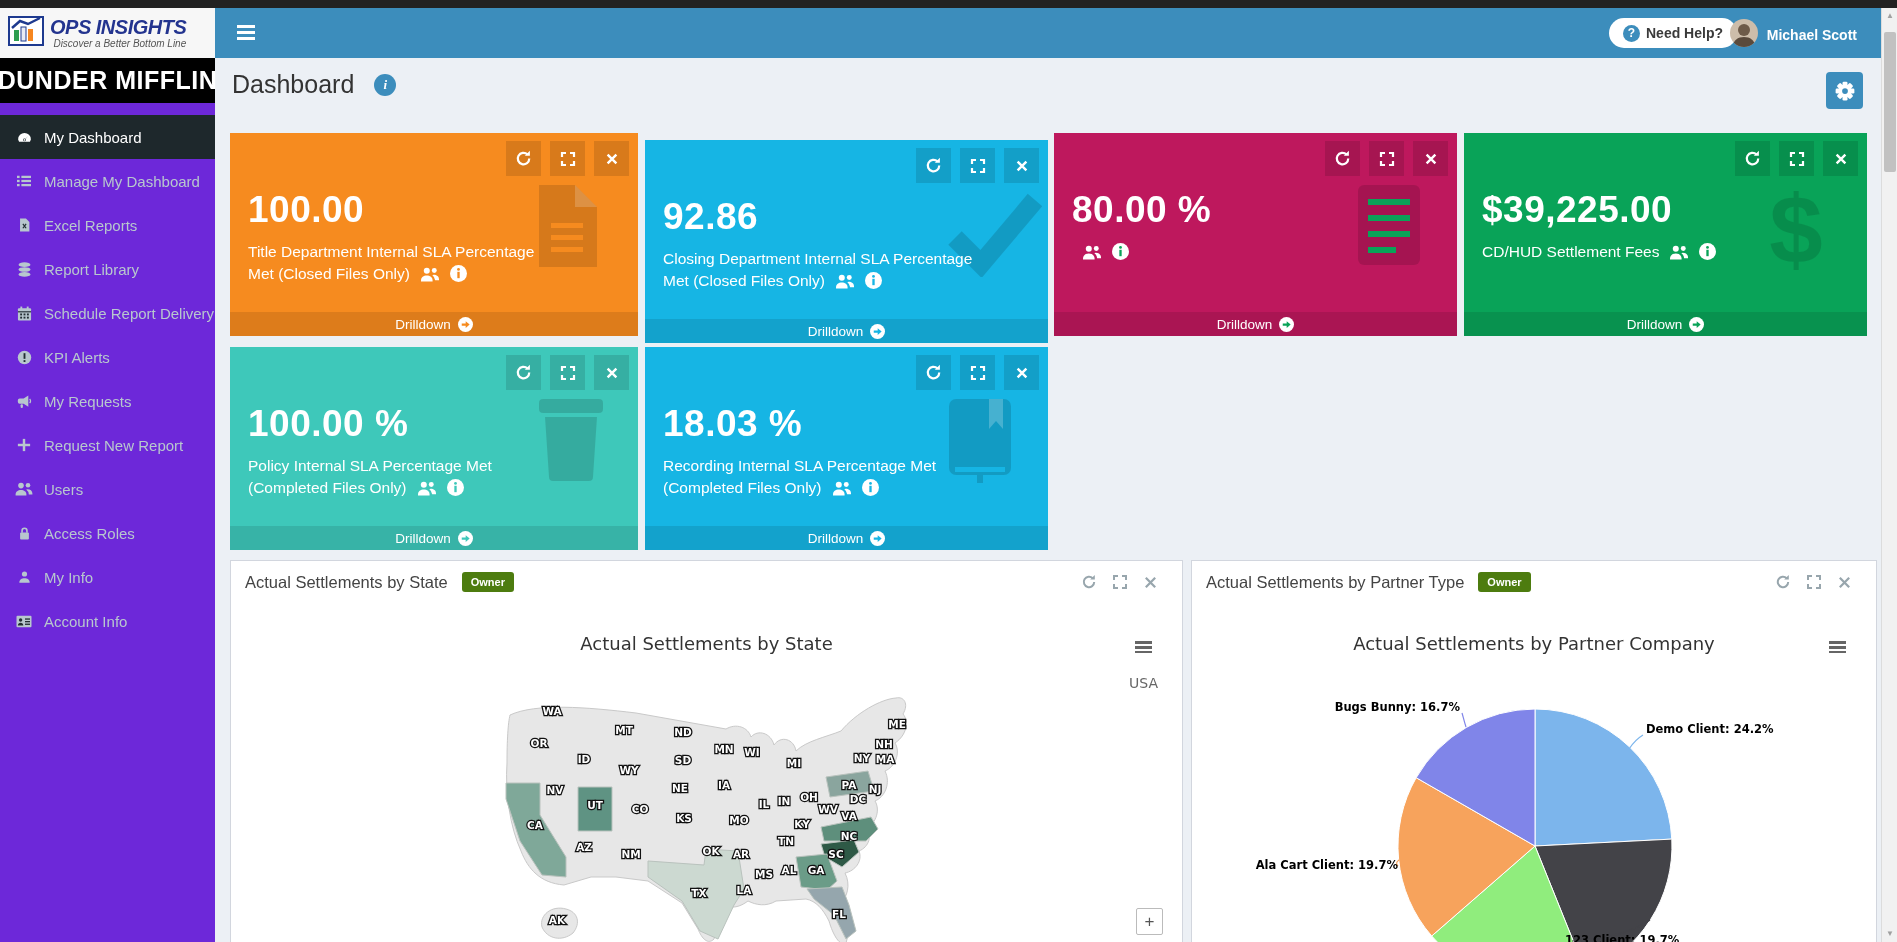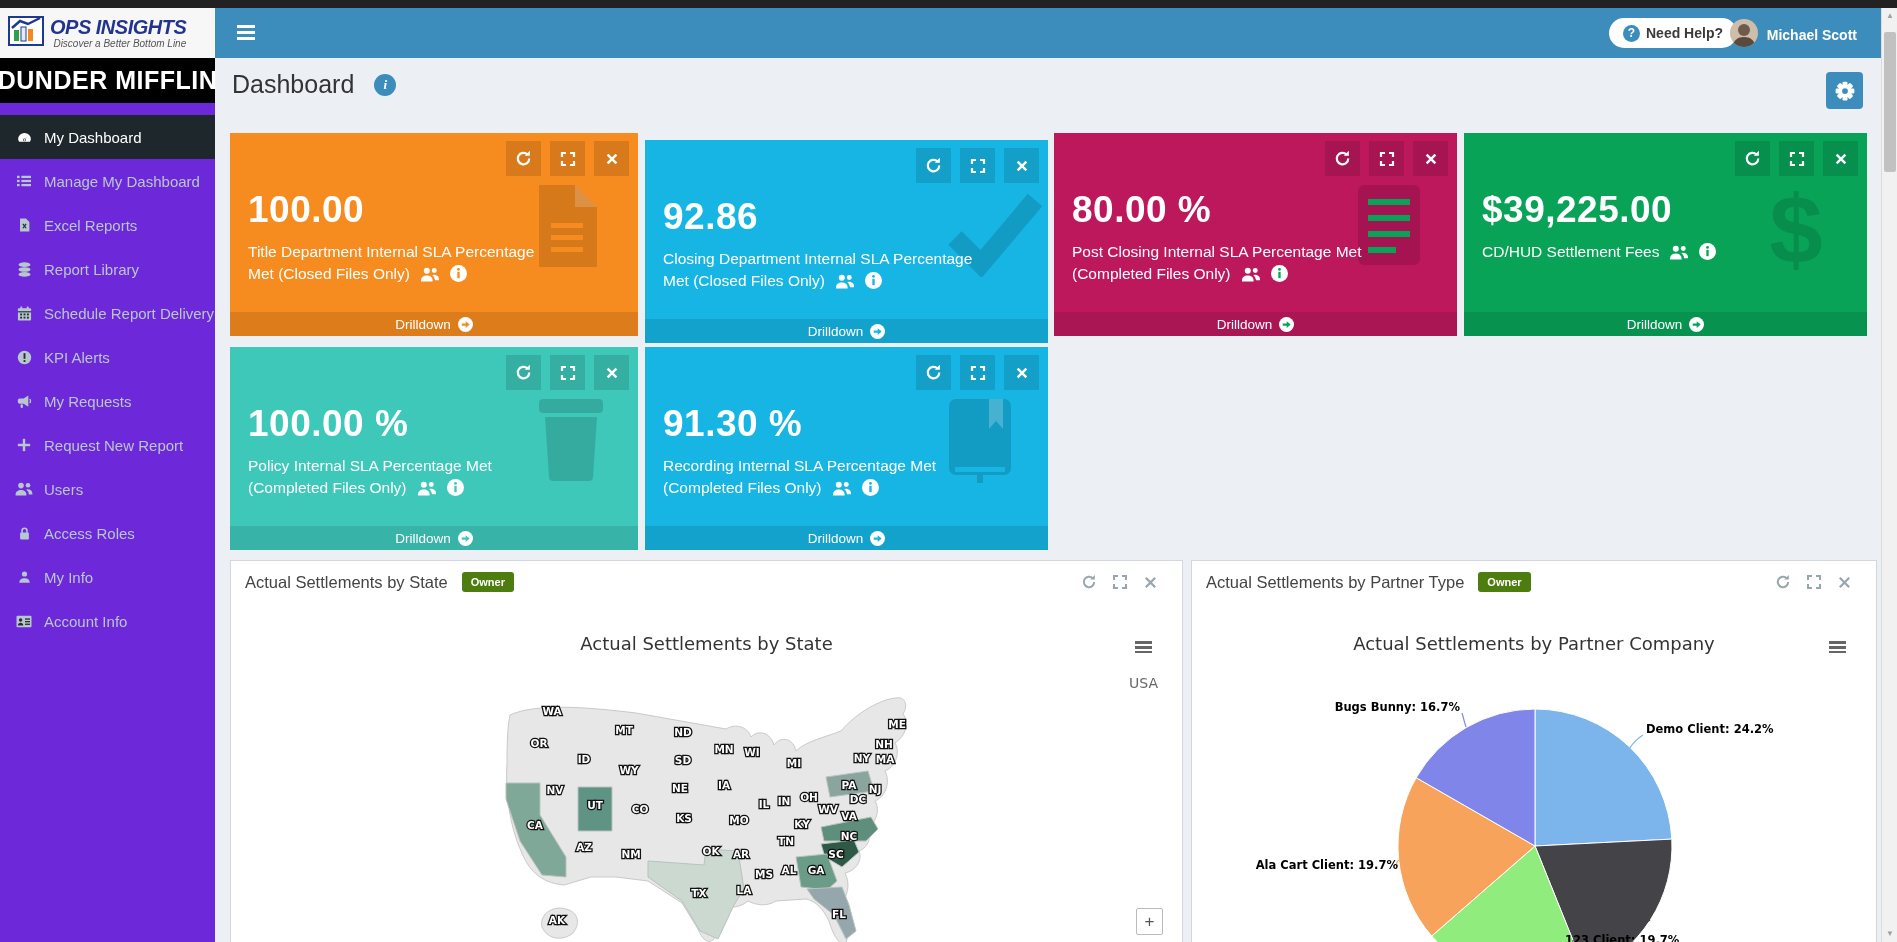--- a/index.html
+++ b/index.html
@@ -405,21 +405,21 @@
      <div class="tile-bgicon"><svg width="66" height="80" viewBox="0 0 66 80">
             <rect x="2" y="0" width="62" height="80" rx="6" fill="rgba(0,0,0,0.13)"></rect>
             <g fill="#09a358">
               <rect x="12" y="14" width="42" height="6"></rect>
               <rect x="12" y="30" width="42" height="6"></rect>
               <rect x="12" y="46" width="42" height="6"></rect>
               <rect x="12" y="62" width="28" height="6"></rect>
             </g>
           </svg></div>
      <div class="tile-value">80.00 %</div>
-     <div class="tile-desc"><span>Post Closing Internal SLA Percentage Met (Completed Files Only)</span><span class="d-ic"><svg width="22" height="15" viewBox="0 0 18 14" fill="#fff">
+     <div class="tile-desc"><span class="d-ic"><svg width="22" height="15" viewBox="0 0 18 14" fill="#fff">
               <circle cx="6" cy="3.6" r="2.8"></circle>
               <path d="M0.6 12.6c0-3 2.4-4.6 5.4-4.6s5.4 1.6 5.4 4.6v1H0.6z"></path>
               <circle cx="13" cy="3.2" r="2.3"></circle>
               <path d="M12.4 7.2c2.8 0 5 1.5 5 4.2v1h-3.6a6.4 6.4 0 0 0-2.6-4.8z"></path>
             </svg></span><span class="d-ic"><svg width="17" height="17" viewBox="0 0 16 16">
               <circle cx="8" cy="8" r="8" fill="#fff"></circle>
               <circle cx="8" cy="4.2" r="1.3" fill="#09a358"></circle>
               <rect x="6.9" y="6.4" width="2.2" height="6" fill="#09a358"></rect>
             </svg></span></div>
      <button class="tile-footer">
@@ -537,21 +537,21 @@
               <path d="M3 3 13 13 M13 3 3 13" stroke="#fff" stroke-width="2.8"></path>
             </svg>
           </button>
      </div>
      <div class="tile-bgicon"><svg width="66" height="84" viewBox="0 0 66 84">
             <rect x="2" y="0" width="62" height="76" rx="7" fill="rgba(0,0,0,0.14)"></rect>
             <path d="M42 0h14v30l-7-8-7 8z" fill="rgba(255,255,255,0.22)"></path>
             <rect x="8" y="68" width="50" height="5" fill="#16b5e4"></rect>
             <path d="M33 76v8" stroke="rgba(0,0,0,0.14)" stroke-width="6"></path>
           </svg></div>
-     <div class="tile-value">91.30 %</div>
+     <div class="tile-value">18.03 %</div>
      <div class="tile-desc"><span>Recording Internal SLA Percentage Met (Completed Files Only)</span><span class="d-ic"><svg width="22" height="15" viewBox="0 0 18 14" fill="#fff">
               <circle cx="6" cy="3.6" r="2.8"></circle>
               <path d="M0.6 12.6c0-3 2.4-4.6 5.4-4.6s5.4 1.6 5.4 4.6v1H0.6z"></path>
               <circle cx="13" cy="3.2" r="2.3"></circle>
               <path d="M12.4 7.2c2.8 0 5 1.5 5 4.2v1h-3.6a6.4 6.4 0 0 0-2.6-4.8z"></path>
             </svg></span><span class="d-ic"><svg width="17" height="17" viewBox="0 0 16 16">
               <circle cx="8" cy="8" r="8" fill="#fff"></circle>
               <circle cx="8" cy="4.2" r="1.3" fill="#16b5e4"></circle>
               <rect x="6.9" y="6.4" width="2.2" height="6" fill="#16b5e4"></rect>
             </svg></span></div>

